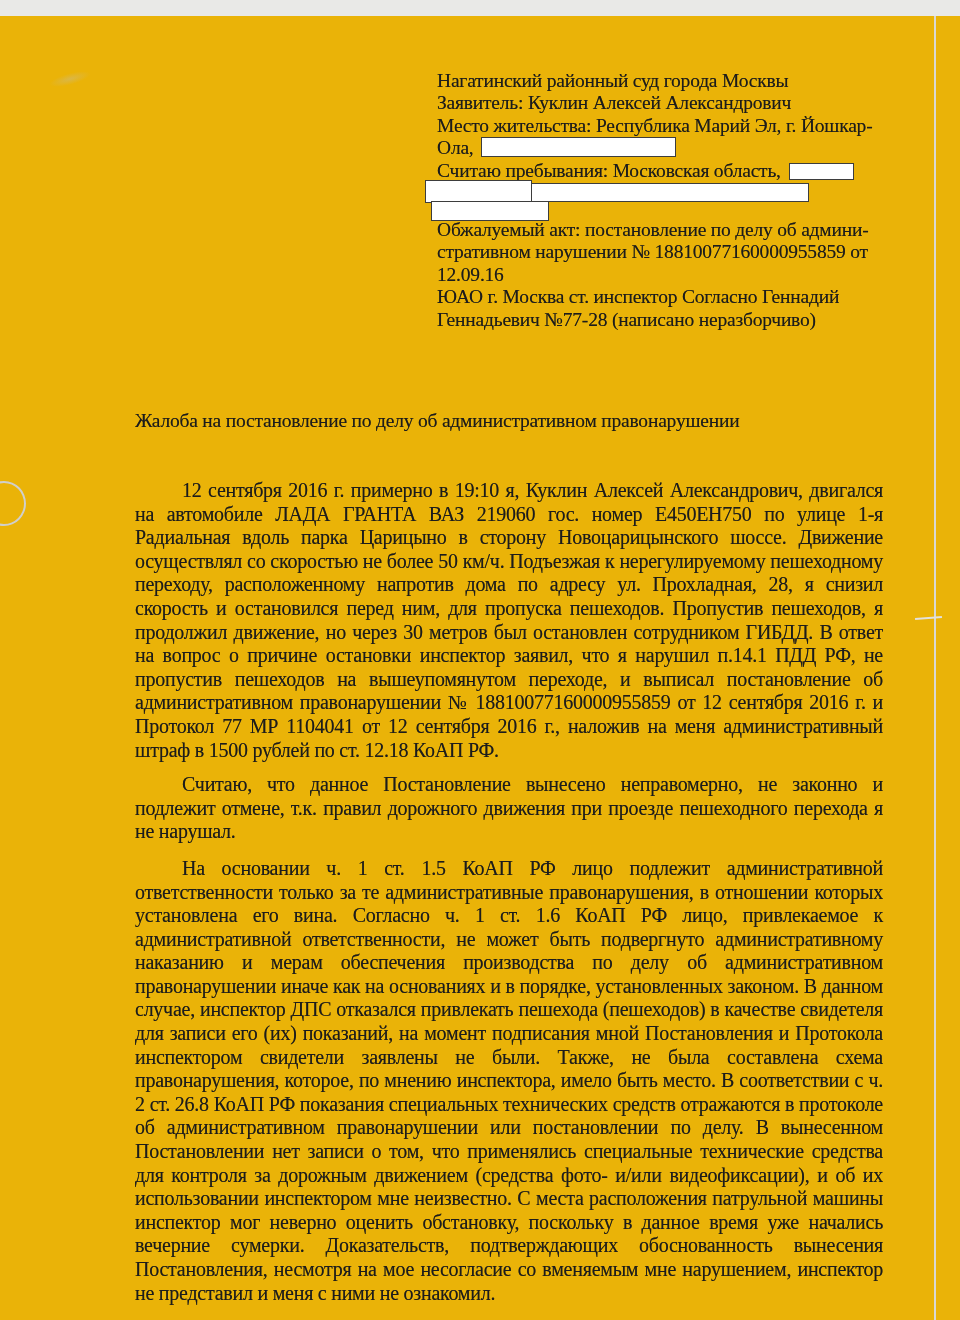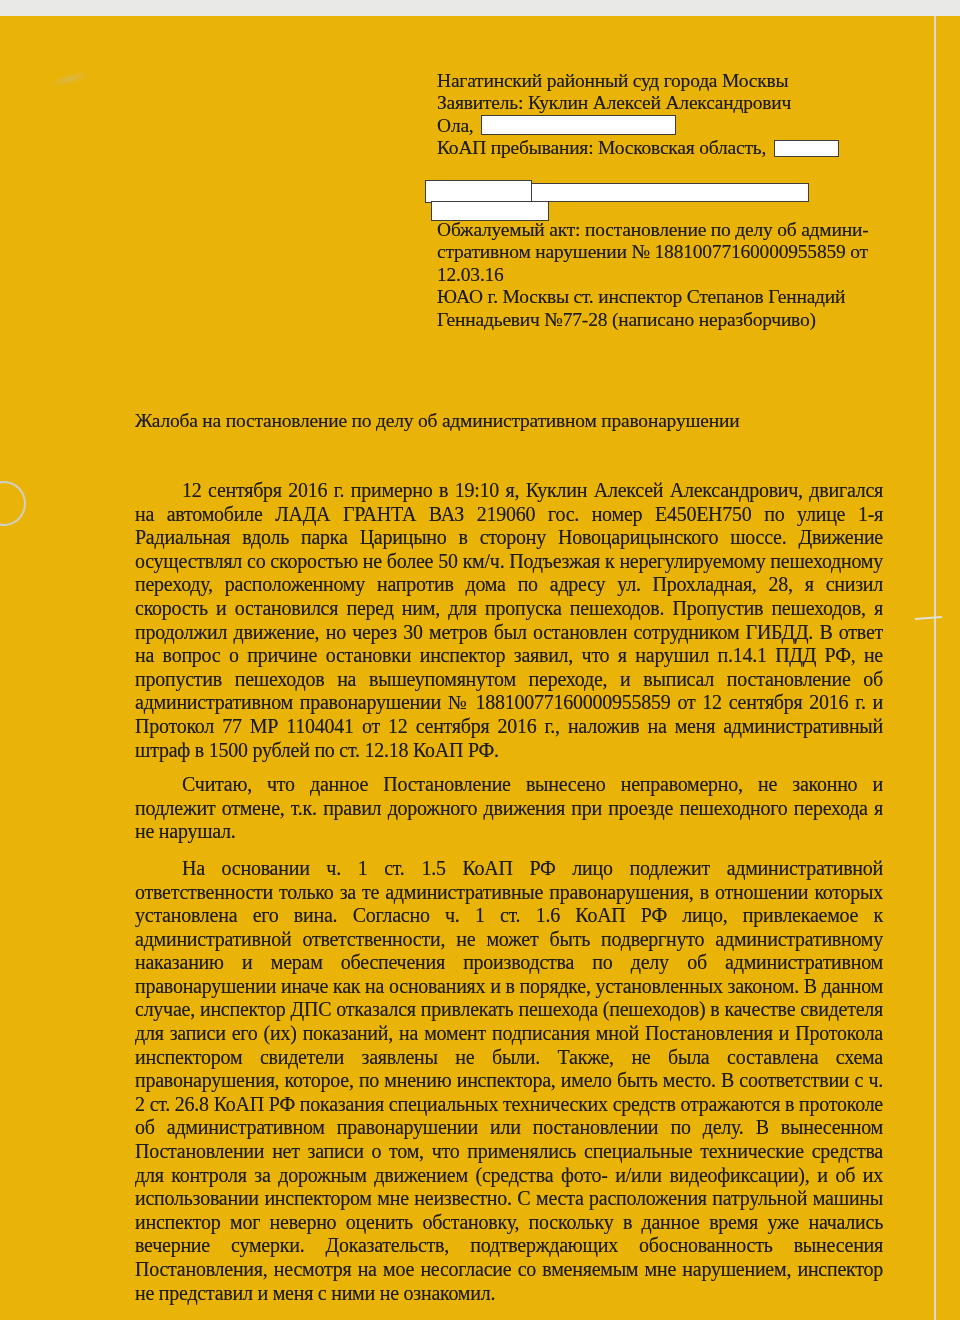--- a/index.html
+++ b/index.html
@@ -60,33 +60,34 @@
 <div class="page">
 
   <div class="speck1"></div>
   <div class="edge-line"></div>
   <div class="edge-tick"></div>
   <div class="punch-arc"></div>
 
   <div class="hdr hdr1">
     <div class="hline">Нагатинский районный суд города Москвы</div>
     <div class="hline">Заявитель: Куклин Алексей Александрович</div>
+    <div class="hline">Место жительства: Республика Марий Эл, г. Йошкар-</div>
     <div class="hline"><span>Ола,</span><span class="redact-inline r1"></span></div>
-    <div class="hline"><span>КоАП пребывания: Московская область,</span><span class="redact-inline r2"></span></div>
+    <div class="hline"><span>Считаю пребывания: Московская область,</span><span class="redact-inline r2"></span></div>
   </div>
 
   <div class="redact-abs rb3"></div>
   <div class="redact-abs rb4"></div>
   <div class="redact-abs rb5"></div>
 
   <div class="hdr hdr2">
     <div class="hline">Обжалуемый акт: постановление по делу об админи-</div>
     <div class="hline">стративном нарушении № 18810077160000955859 от</div>
-    <div class="hline">12.03.16</div>
-    <div class="hline">ЮАО г. Москвы ст. инспектор Степанов Геннадий</div>
+    <div class="hline">12.09.16</div>
+    <div class="hline">ЮАО г. Москва ст. инспектор Согласно Геннадий</div>
     <div class="hline">Геннадьевич №77-28 (написано неразборчиво)</div>
   </div>
 
   <div class="title">Жалоба на постановление по делу об административном правонарушении</div>
 
   <div class="bodytxt">
     <p class="para">12 сентября 2016 г. примерно в 19:10 я, Куклин Алексей Александрович, двигался на автомобиле ЛАДА ГРАНТА ВАЗ 219060 гос. номер Е450ЕН750 по улице 1-я Радиальная вдоль парка Царицыно в сторону Новоцарицынского шоссе. Движение осуществлял со скоростью не более 50 км/ч. Подъезжая к нерегулируемому пешеходному переходу, расположенному напротив дома по адресу ул. Прохладная, 28, я снизил скорость и остановился перед ним, для пропуска пешеходов. Пропустив пешеходов, я продолжил движение, но через 30 метров был остановлен сотрудником ГИБДД. В ответ на вопрос о причине остановки инспектор заявил, что я нарушил п.14.1 ПДД РФ, не пропустив пешеходов на вышеупомянутом переходе, и выписал постановление об административном правонарушении № 18810077160000955859 от 12 сентября 2016 г. и Протокол 77 МР 1104041 от 12 сентября 2016 г., наложив на меня административный штраф в 1500 рублей по ст. 12.18 КоАП РФ.</p>
     <p class="para g1">Считаю, что данное Постановление вынесено неправомерно, не законно и подлежит отмене, т.к. правил дорожного движения при проезде пешеходного перехода я не нарушал.</p>
     <p class="para g2">На основании ч. 1 ст. 1.5 КоАП РФ лицо подлежит административной ответственности только за те административные правонарушения, в отношении которых установлена его вина. Согласно ч. 1 ст. 1.6 КоАП РФ лицо, привлекаемое к административной ответственности, не может быть подвергнуто административному наказанию и мерам обеспечения производства по делу об административном правонарушении иначе как на основаниях и в порядке, установленных законом. В данном случае, инспектор ДПС отказался привлекать пешехода (пешеходов) в качестве свидетеля для записи его (их) показаний, на момент подписания мной Постановления и Протокола инспектором свидетели заявлены не были. Также, не была составлена схема правонарушения, которое, по мнению инспектора, имело быть место. В соответствии с ч. 2 ст. 26.8 КоАП РФ показания специальных технических средств отражаются в протоколе об административном правонарушении или постановлении по делу. В вынесенном Постановлении нет записи о том, что применялись специальные технические средства для контроля за дорожным движением (средства фото- и/или видеофиксации), и об их использовании инспектором мне неизвестно. С места расположения патрульной машины инспектор мог неверно оценить обстановку, поскольку в данное время уже начались вечерние сумерки. Доказательств, подтверждающих обоснованность вынесения Постановления, несмотря на мое несогласие со вменяемым мне нарушением, инспектор не представил и меня с ними не ознакомил.</p>
   </div>

